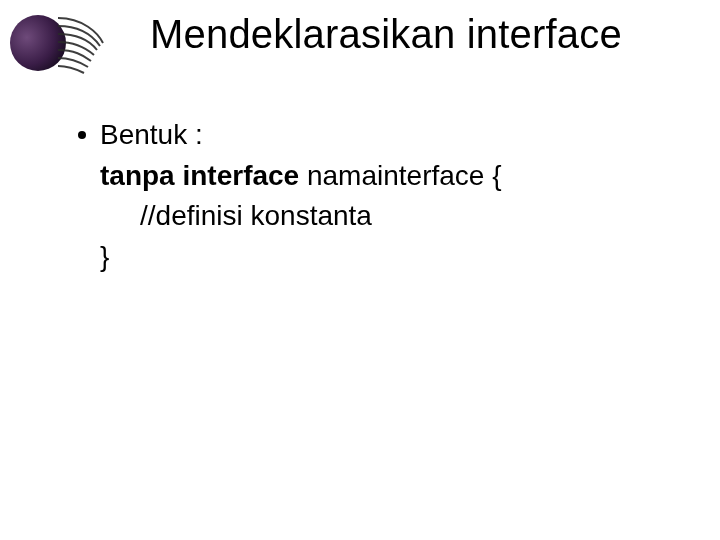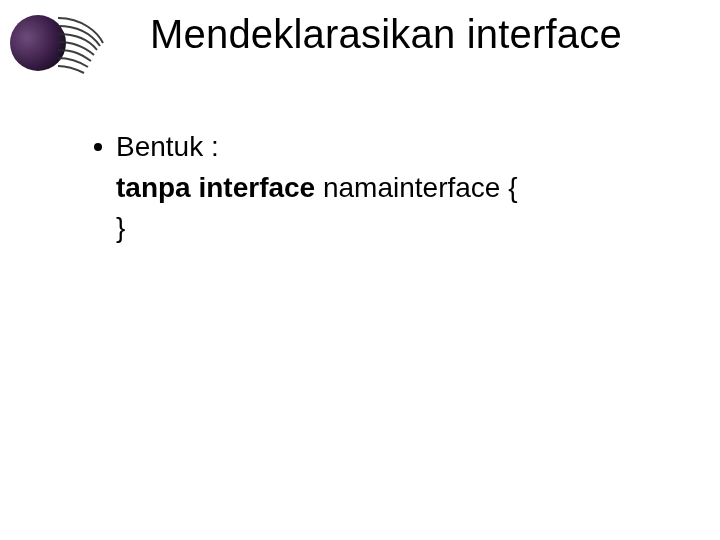--- a/index.html
+++ b/index.html
@@ -28,25 +28,24 @@
     position: absolute;
     top: 12px;
     left: 150px;
     font-size: 40px;
     font-weight: 400;
     letter-spacing: 0.2px;
   }
   .content {
     position: absolute;
     top: 115px;
-    left: 94px;
+    left: 78px;
     right: 40px;
     font-size: 28px;
     line-height: 1.45;
-    margin-top: 12px;
   }
   .bullet-row {
     display: flex;
     align-items: flex-start;
   }
   .bullet-dot {
     width: 8px;
     height: 8px;
     background: #000;
     border-radius: 50%;
@@ -92,16 +91,17 @@
     <div class="bullet-row">
       <span class="bullet-dot"></span>
       <span class="line">Bentuk :</span>
     </div>
     <span class="line indent1">
       <span class="bold">tanpa interface</span>
       <span> </span>
       <span class="italic">namainterface</span>
       <span class="italic">{</span>
     </span>
+    <span class="line indent2 italic">//definisi konstanta</span>
     <span class="line indent1 italic">}</span>
   </div>
 
 </div>
 
 </body></html>

